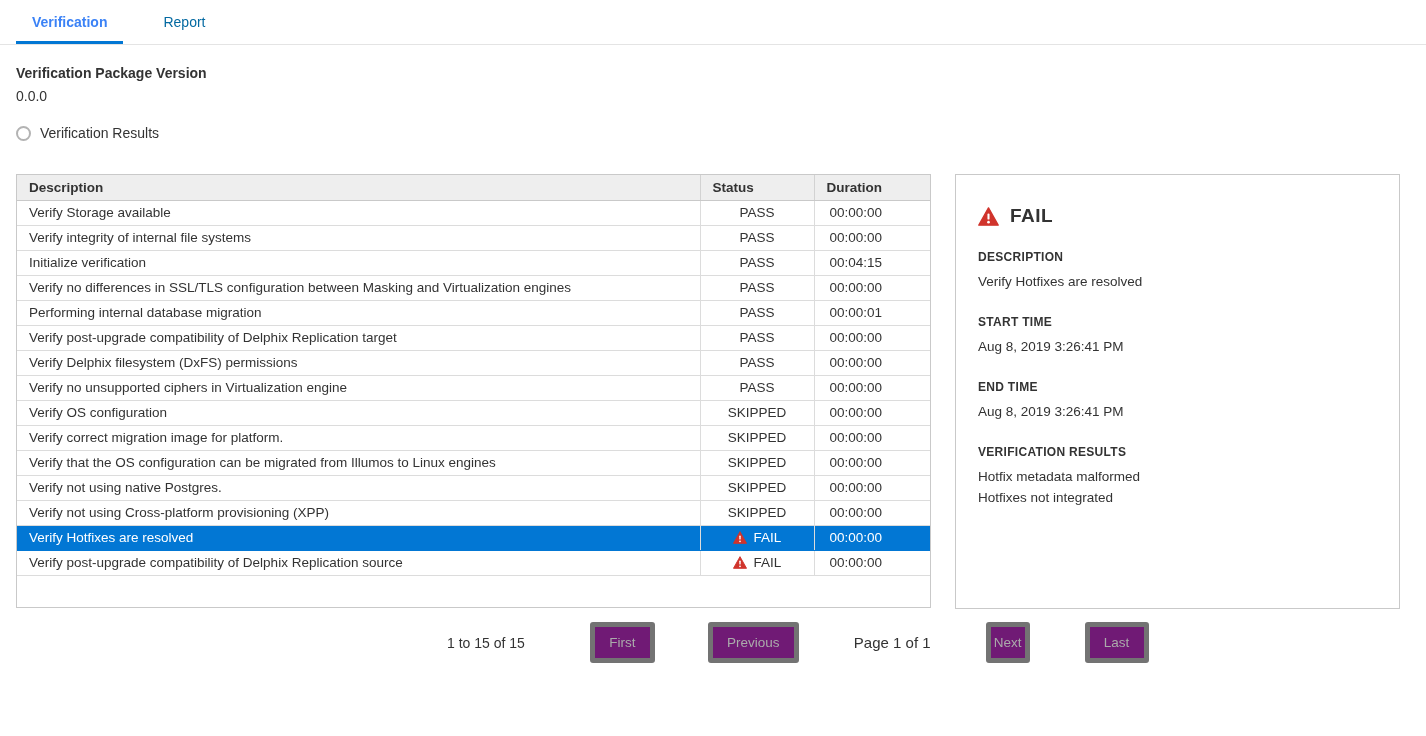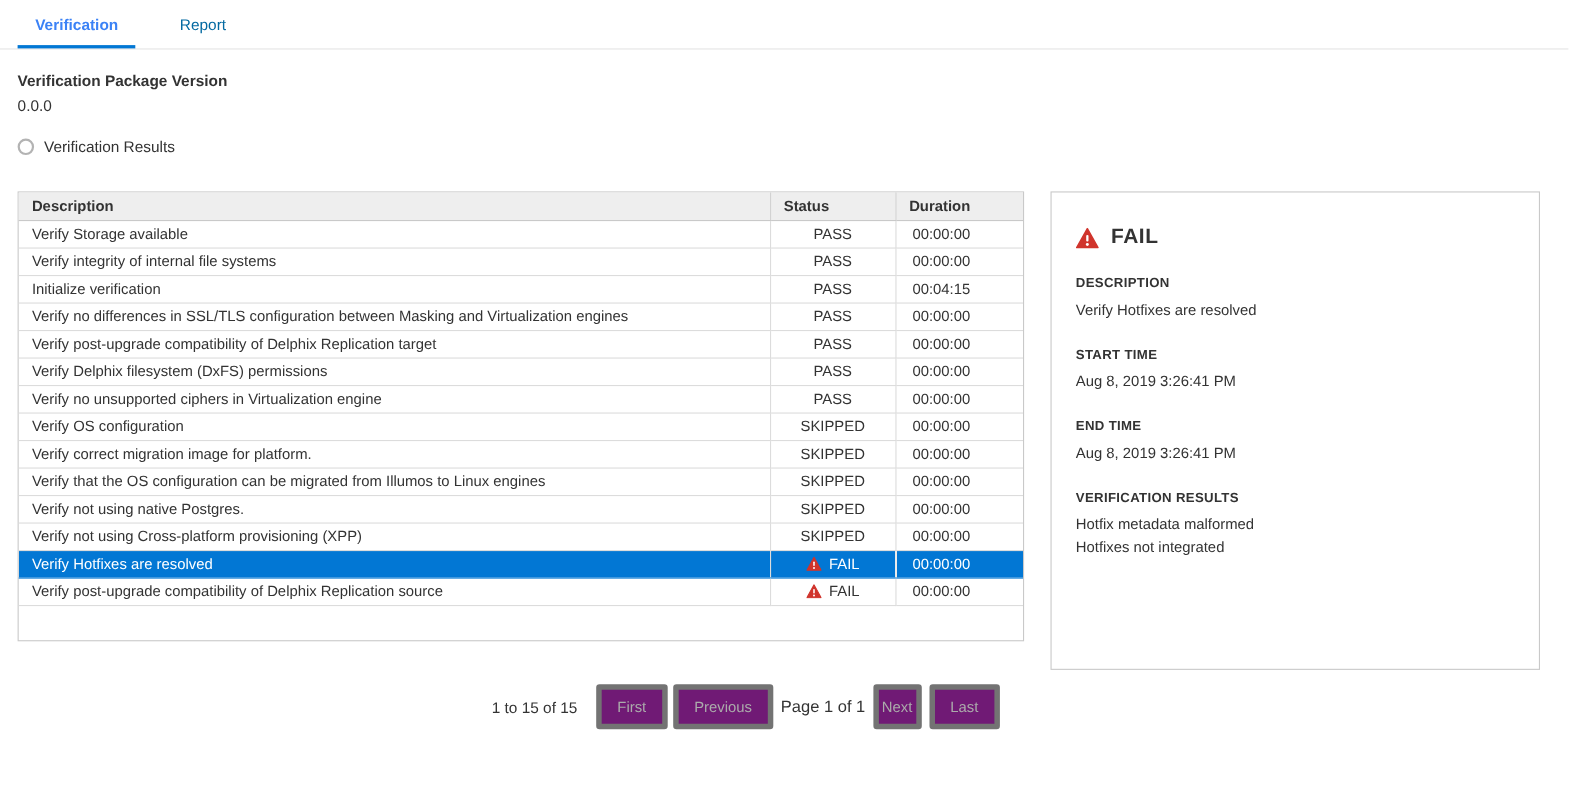--- a/index.html
+++ b/index.html
@@ -29,21 +29,21 @@
   th:last-child { border-right:none; }
   td { font-size:13.5px; height:25px; padding:0 12px; border-bottom:1px solid #dcdcdc; border-right:1px solid #dcdcdc; white-space:nowrap; overflow:hidden; }
   td:last-child { border-right:none; }
   td.status-cell { text-align:center; padding:0 6px; }
   td.duration-cell { padding-left:15px; }
   .status-inner { display:inline-flex; align-items:center; gap:7px; vertical-align:middle;justify-content:center; }
   tr.selected td { background:#0277d4; color:#fff; border-bottom-color:#0277d4; }
   .table-filler { height:31px; }
 
   
-  .pagination { display:flex; align-items:center; margin-top:13px; margin-left:431px; }
+  .pagination { display:flex; align-items:center; margin-top:13px; margin-left:431px;gap:48px; }
   .page-range { font-size:14px; }
   .pg-btn { display:inline-block; text-align:center; font-size:13.5px; color:#ababab; background:#701a75; border:5px solid #737373; border-radius:3px; padding:8px 0; cursor:default; }
   .btn-first { width:65px; margin-left:17px; }
   .btn-prev  { width:91px; margin-left:5px; }
   .page-indicator { font-size:15px; margin:0 7px; }
   .btn-next  { width:44px; }
   .btn-last  { width:64px; margin-left:7px; }
 
   
   .detail-panel { width:445px; min-height:435px; margin-left:24px; border:1px solid #c9c9c9; padding:18px 22px 20px; }
@@ -106,20 +106,27 @@
                   <span>PASS</span>
                 </span></td>
               <td class="duration-cell">00:04:15</td>
             </tr>
             <tr>
               <td>Verify no differences in SSL/TLS configuration between Masking and Virtualization engines</td>
               <td class="status-cell"><span class="status-inner">
                   <span>PASS</span>
                 </span></td>
               <td class="duration-cell">00:00:00</td>
+            </tr>
+            <tr>
+              <td>Performing internal database migration</td>
+              <td class="status-cell"><span class="status-inner">
+                  <span>PASS</span>
+                </span></td>
+              <td class="duration-cell">00:00:01</td>
             </tr>
             <tr>
               <td>Verify post-upgrade compatibility of Delphix Replication target</td>
               <td class="status-cell"><span class="status-inner">
                   <span>PASS</span>
                 </span></td>
               <td class="duration-cell">00:00:00</td>
             </tr>
             <tr>
               <td>Verify Delphix filesystem (DxFS) permissions</td>

